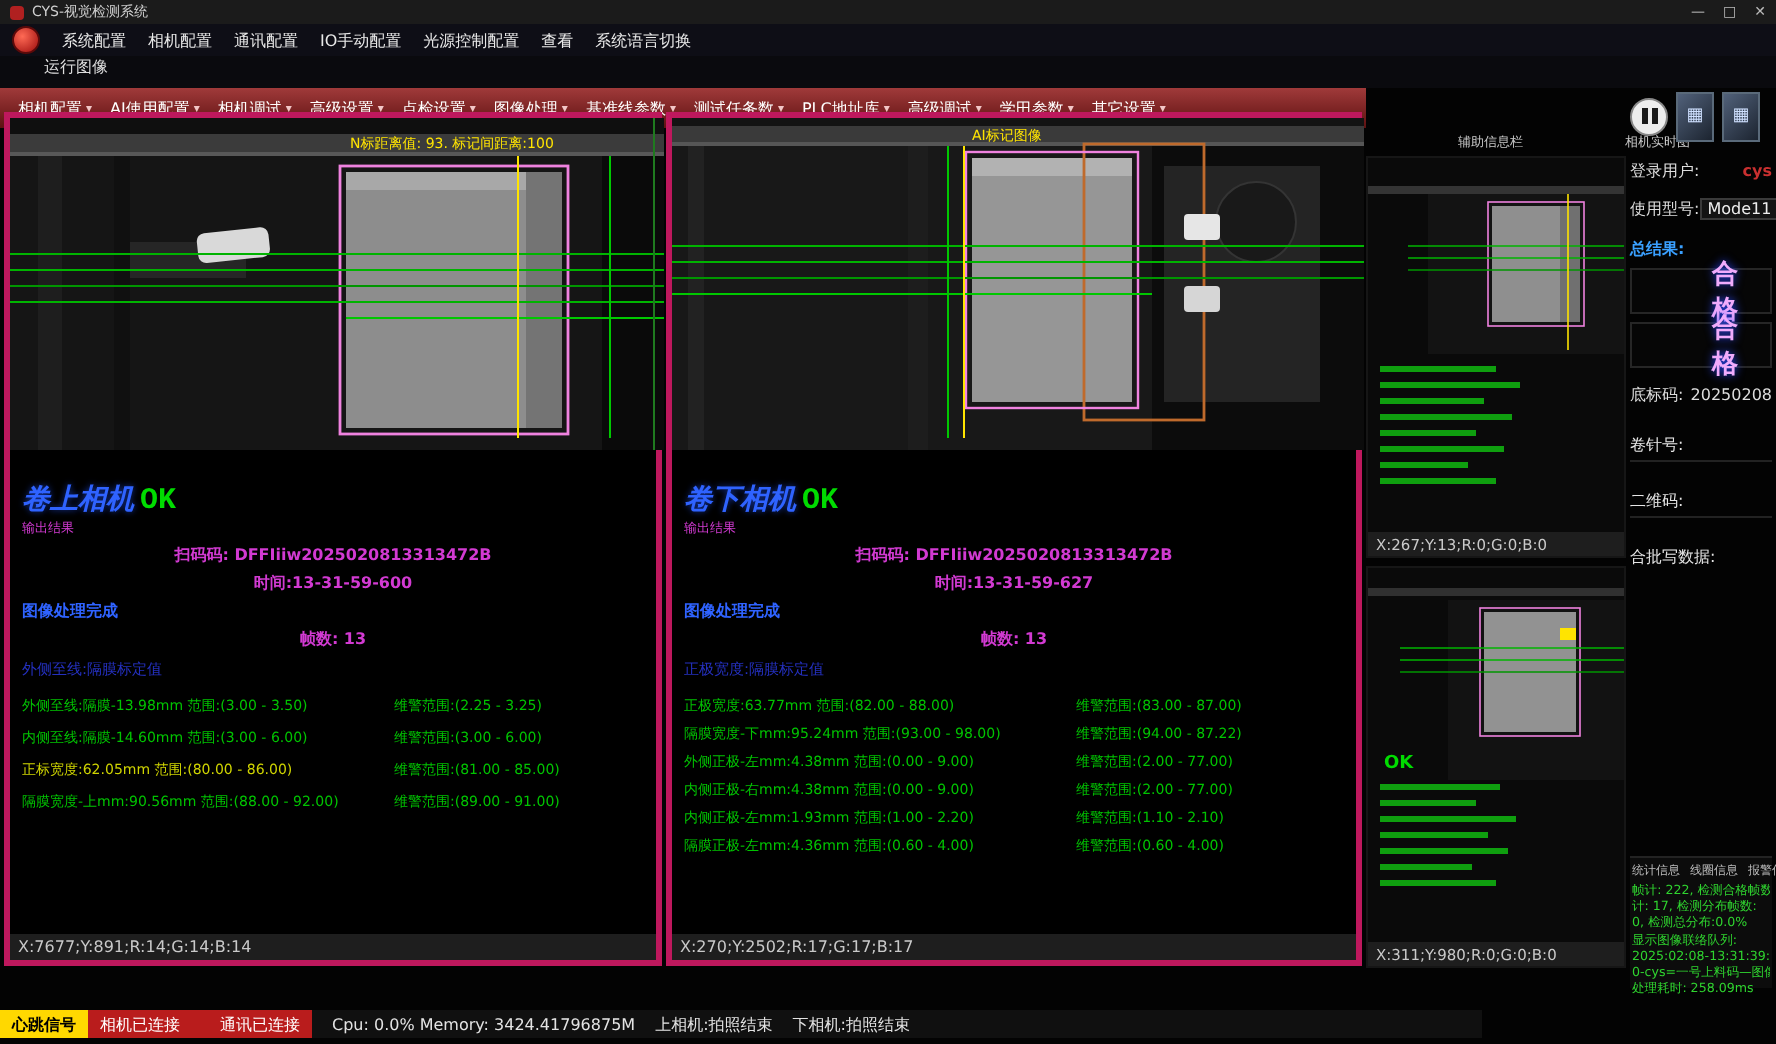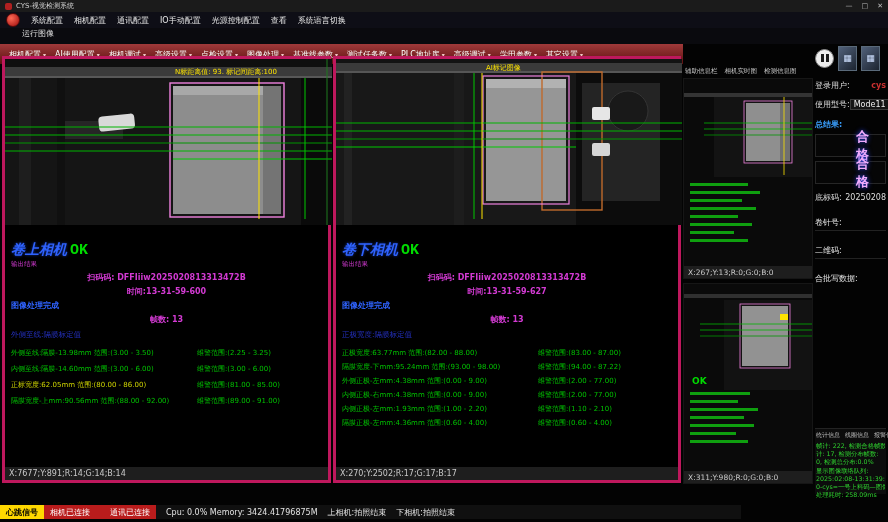--- a/index.html
+++ b/index.html
@@ -52,21 +52,21 @@
   .row{display:flex;font-size:7px;color:#00c300;white-space:nowrap;margin-bottom:6px;}
   .row .m{width:186px;overflow:hidden;}
   .row .w{flex:1;overflow:hidden;}
   .right-view .row .m{width:196px;}
   .right-view .row{margin-bottom:4px;}
   .m.warn{color:#cfd400;}
 
   
   .thumbs{position:absolute;left:683px;top:66px;width:130px;height:427px;}
   .thumb-tabs{height:11px;display:flex;gap:7px;align-items:center;color:#c9c9c9;font-size:6.5px;padding-left:2px;}
-  .thumb-tabs span{cursor:pointer;white-space:nowrap;}
+  .thumb-tabs span{cursor:pointer;white-space:nowrap;margin-left:44px;}
   .thumb{position:relative;background:#0a0a0a;border:1px solid #161616;box-sizing:border-box;}
   .thumb .coords{height:12px;font-size:7.5px;}
   .thumb1{margin-top:1px;height:201px;}
   .thumb2{margin-top:4px;height:201px;}
 
   
   .side{position:absolute;left:815px;top:44px;width:71px;height:450px;color:#ddd;font-size:8px;}
   .side-controls{display:flex;align-items:center;gap:4px;height:28px;}
   .pause-btn{width:19px;height:19px;border-radius:50%;background:#ededed;display:flex;gap:2px;
     align-items:center;justify-content:center;cursor:pointer;border:1px solid #888;box-sizing:border-box;}

